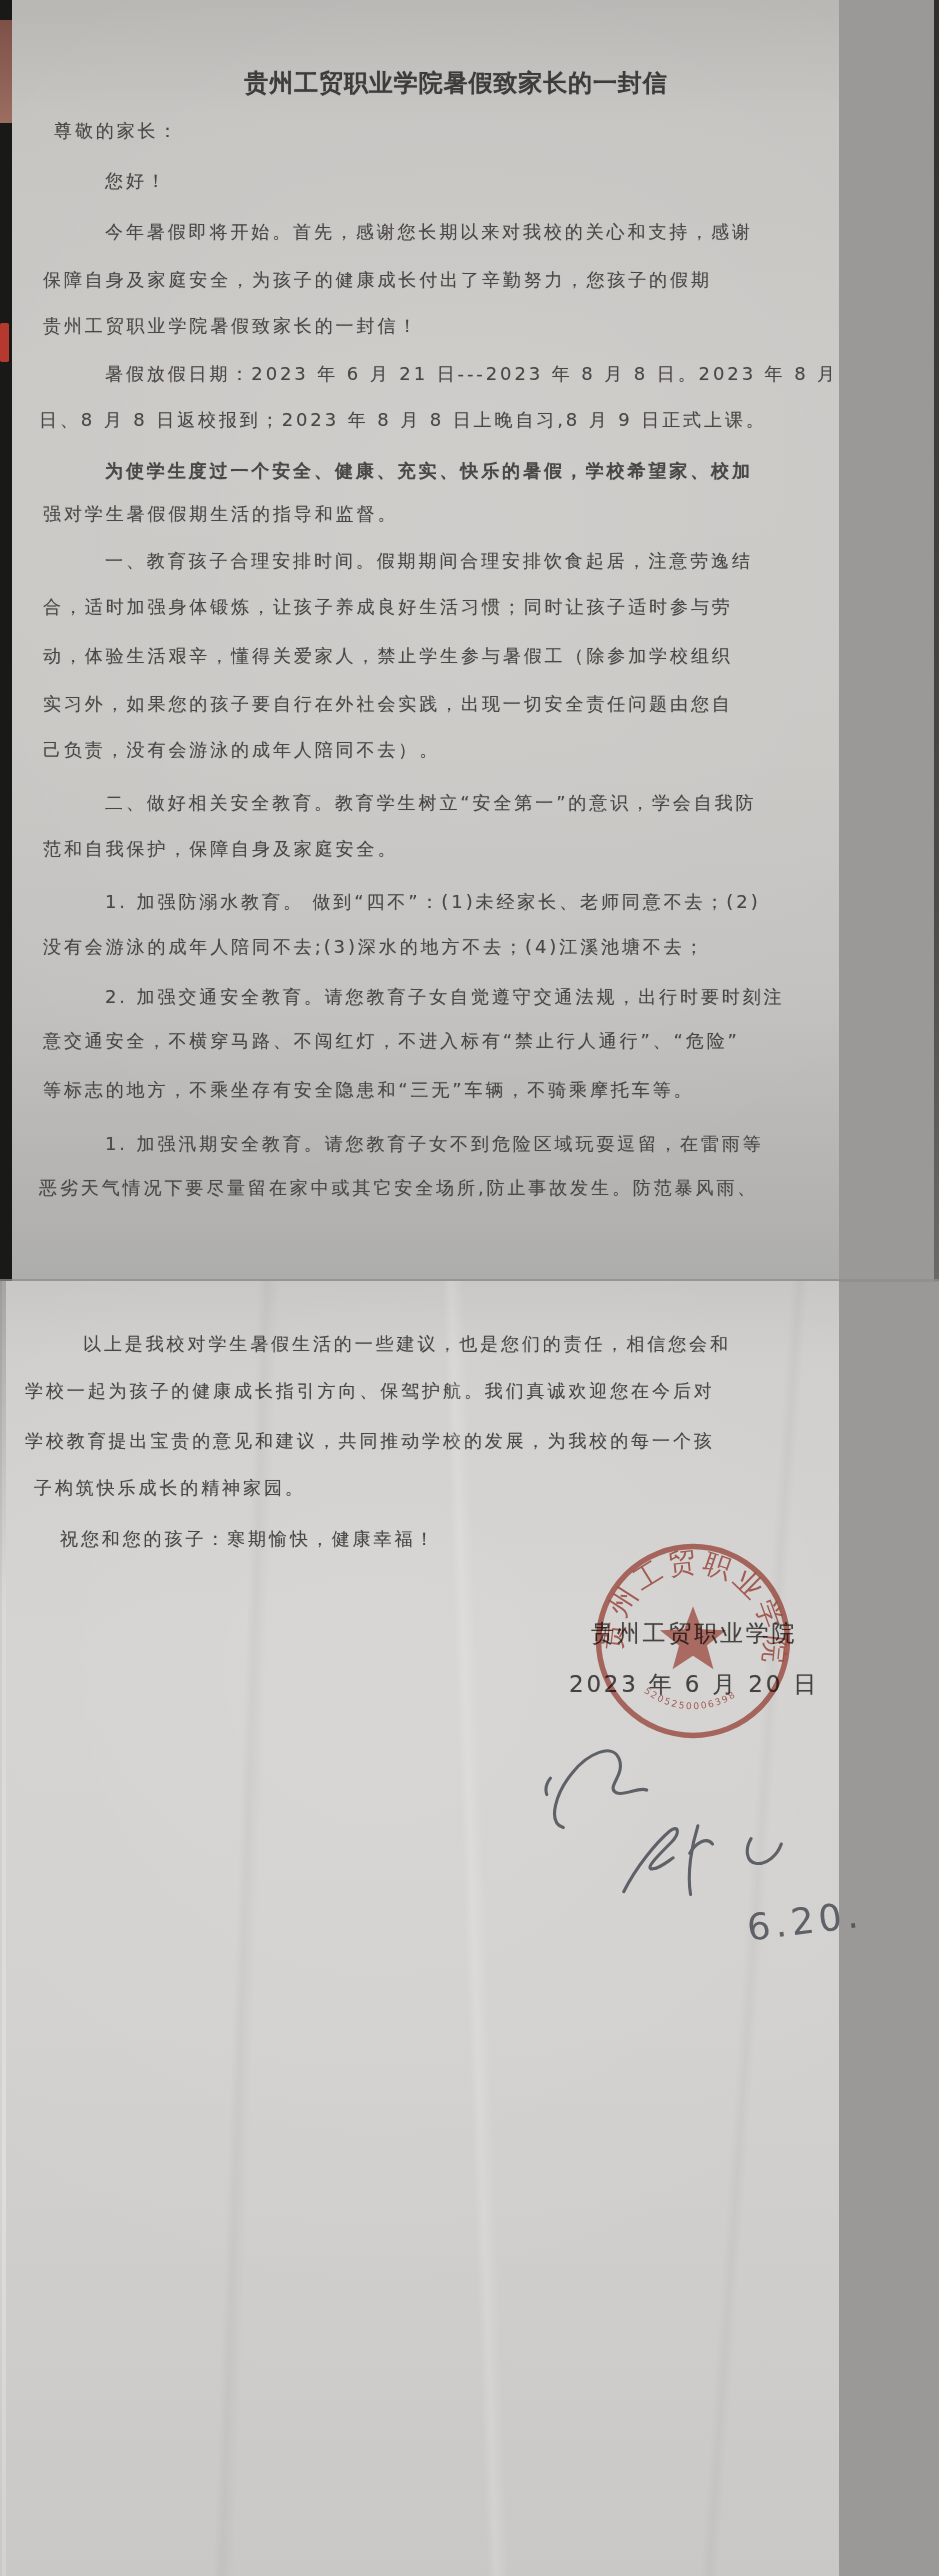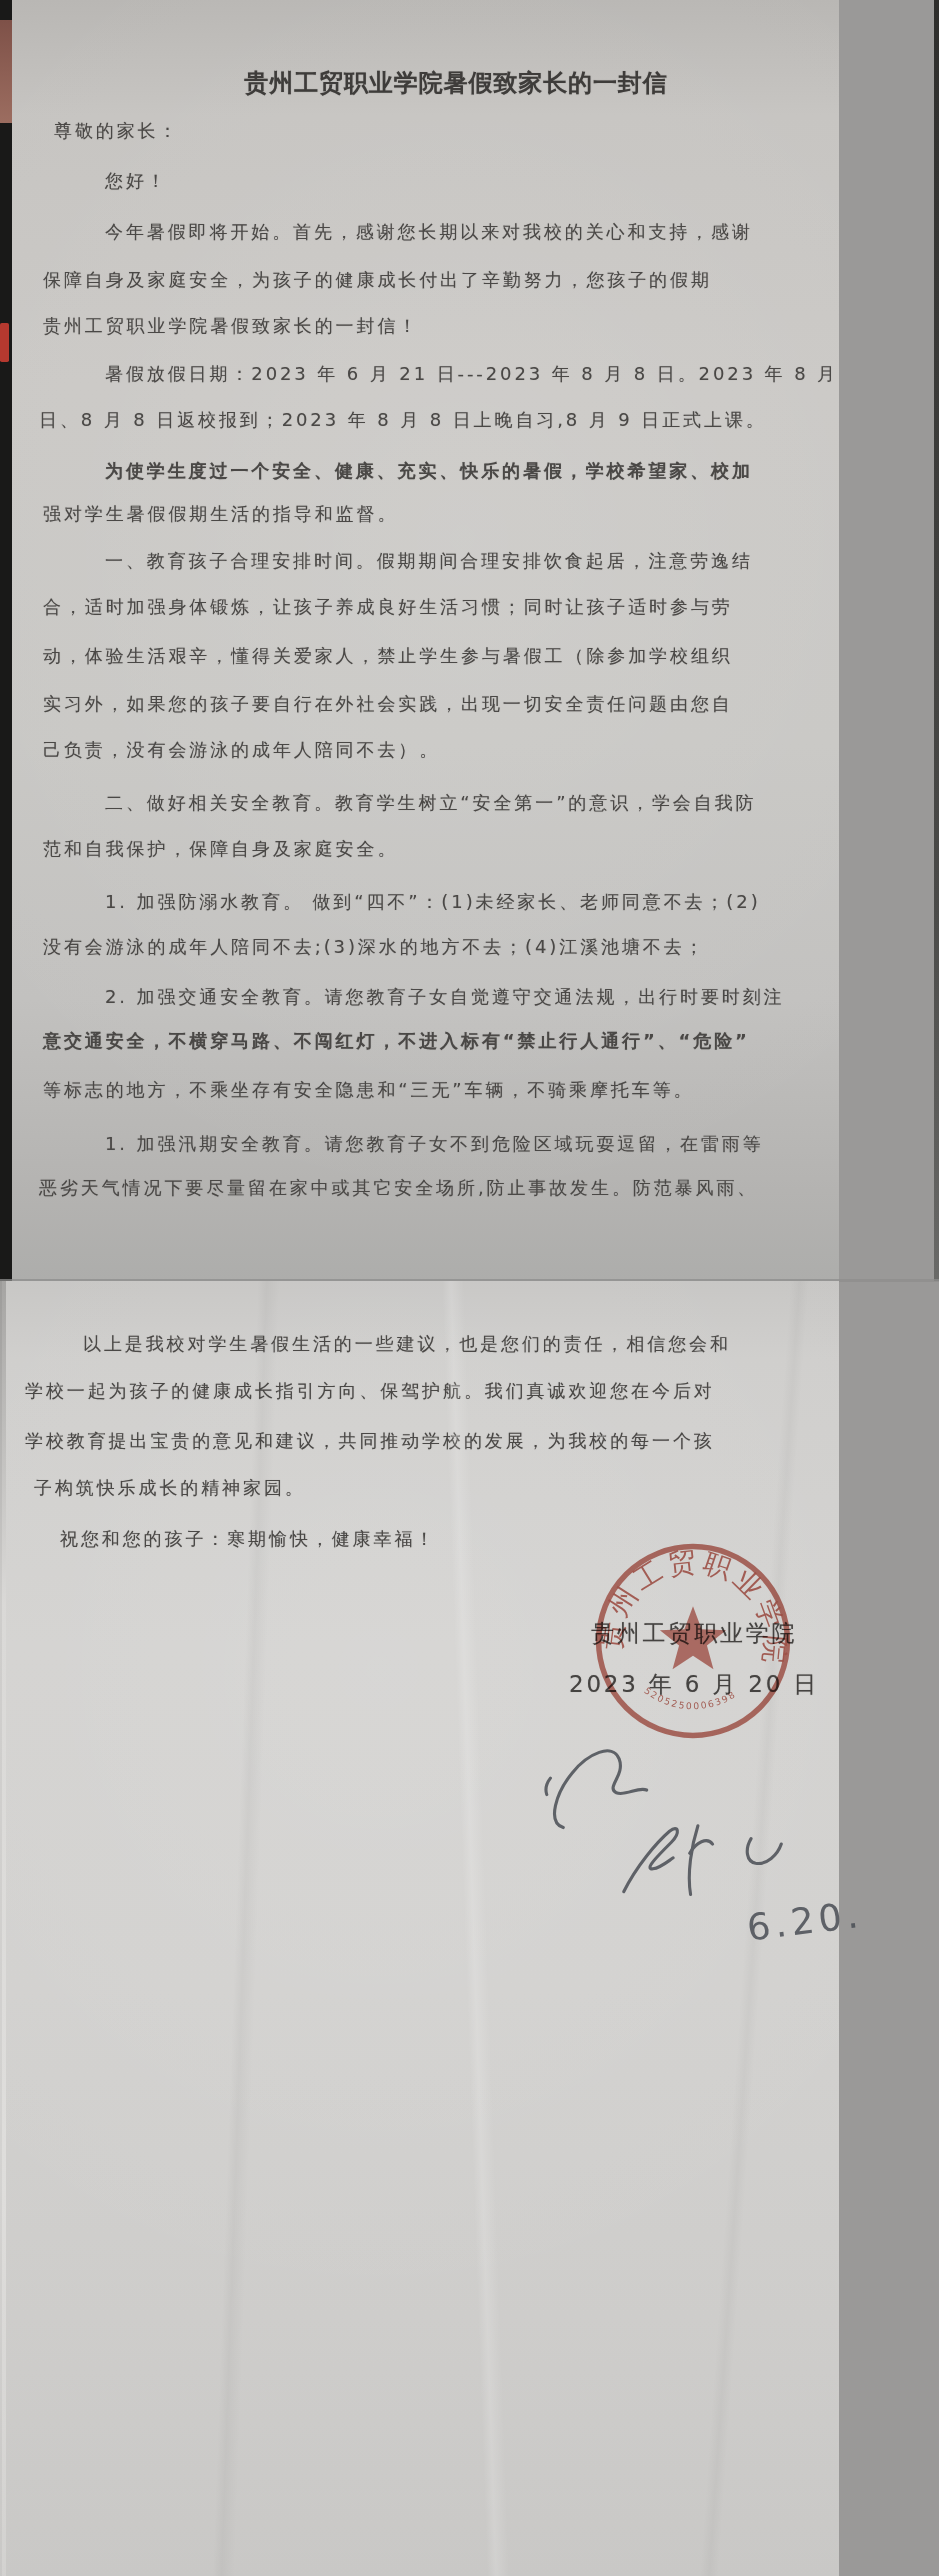--- a/index.html
+++ b/index.html
@@ -77,21 +77,21 @@
       <div class="tline" style="left: 103px; top: 547px;">一、教育孩子合理安排时间。假期期间合理安排饮食起居，注意劳逸结</div>
       <div class="tline" style="left: 41px; top: 593px;">合，适时加强身体锻炼，让孩子养成良好生活习惯；同时让孩子适时参与劳</div>
       <div class="tline" style="left: 41px; top: 642px;">动，体验生活艰辛，懂得关爱家人，禁止学生参与暑假工（除参加学校组织</div>
       <div class="tline" style="left: 41px; top: 690px; text-align: right;">实习外，如果您的孩子要自行在外社会实践，出现一切安全责任问题由您自</div>
       <div class="tline" style="left: 41px; top: 736px;">己负责，没有会游泳的成年人陪同不去）。</div>
       <div class="tline" style="left: 103px; top: 789px;">二、做好相关安全教育。教育学生树立“安全第一”的意识，学会自我防</div>
       <div class="tline" style="left: 41px; top: 835px;">范和自我保护，保障自身及家庭安全。</div>
       <div class="tline" style="left: 103px; top: 888px;">1. 加强防溺水教育。 做到“四不”：(1)未经家长、老师同意不去；(2)</div>
       <div class="tline" style="left: 41px; top: 933px;">没有会游泳的成年人陪同不去;(3)深水的地方不去；(4)江溪池塘不去；</div>
       <div class="tline" style="left: 103px; top: 983px;">2. 加强交通安全教育。请您教育子女自觉遵守交通法规，出行时要时刻注</div>
-      <div class="tline" style="left: 41px; top: 1027px; font-weight: bold;">意交通安全，不横穿马路、不闯红灯，不进入标有“禁止行人通行”、“危险”</div>
+      <div class="tline" style="left: 41px; top: 1027px;">意交通安全，不横穿马路、不闯红灯，不进入标有“禁止行人通行”、“危险”</div>
       <div class="tline" style="left: 41px; top: 1076px;">等标志的地方，不乘坐存有安全隐患和“三无”车辆，不骑乘摩托车等。</div>
       <div class="tline" style="left: 103px; top: 1130px;">1. 加强汛期安全教育。请您教育子女不到危险区域玩耍逗留，在雷雨等</div>
       <div class="tline" style="left: 37px; top: 1174px;">恶劣天气情况下要尽量留在家中或其它安全场所,防止事故发生。防范暴风雨、</div>
     </div>
 </div>
 
 <div class="edge-left"></div>
 <div class="edge-left-brown"></div>
 <div class="edge-left-red"></div>
 <div class="edge-right"></div>

